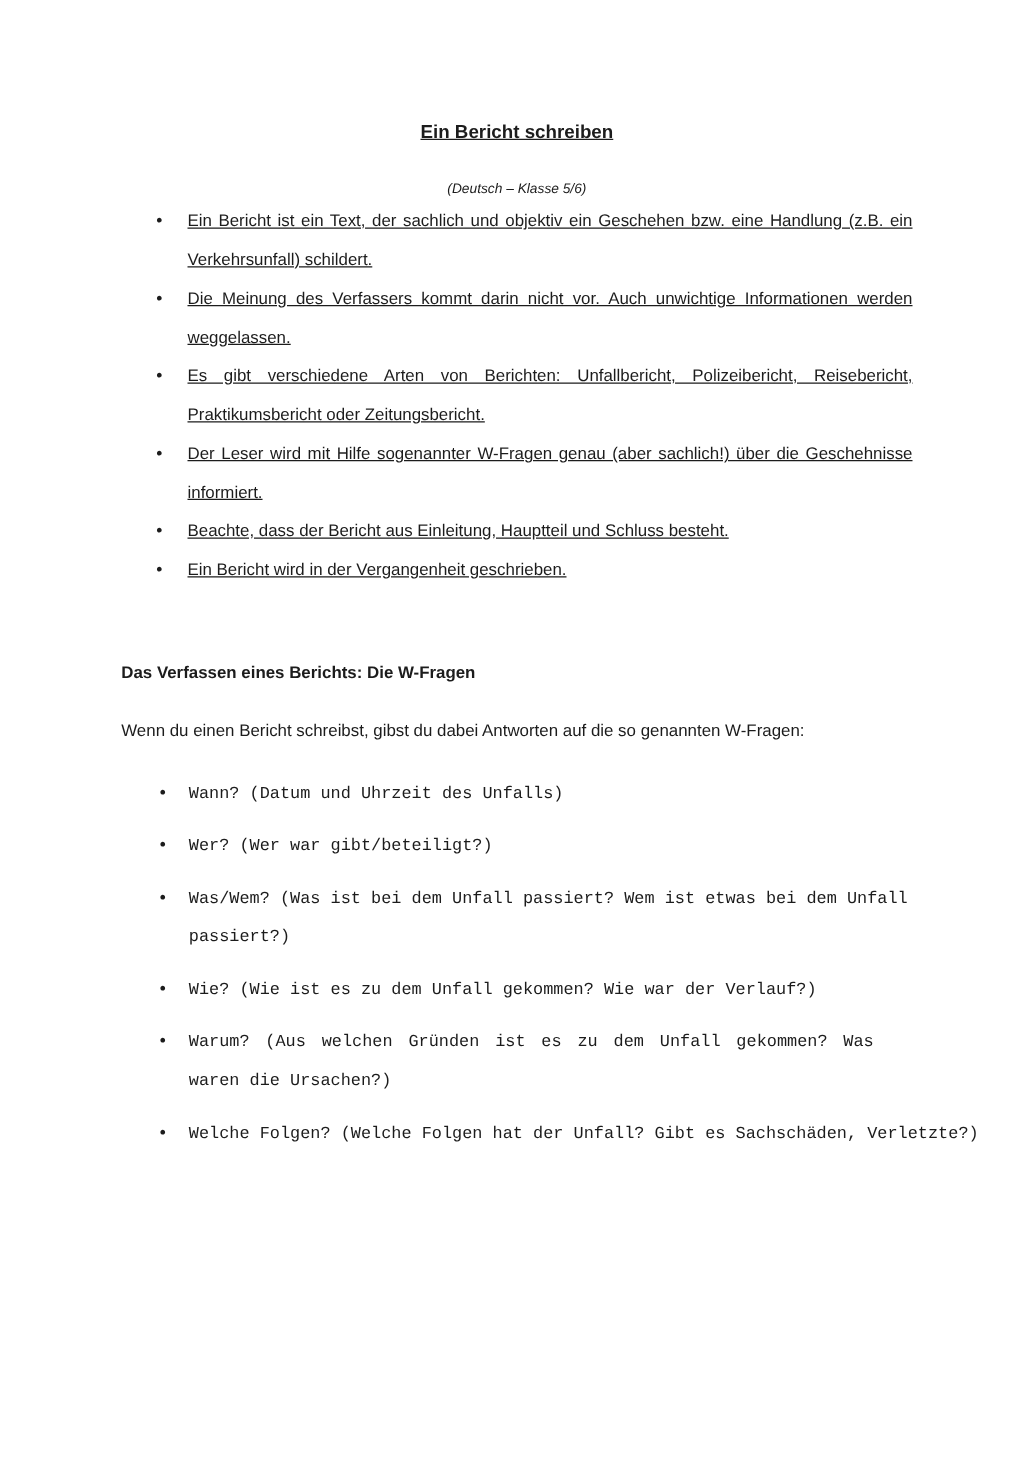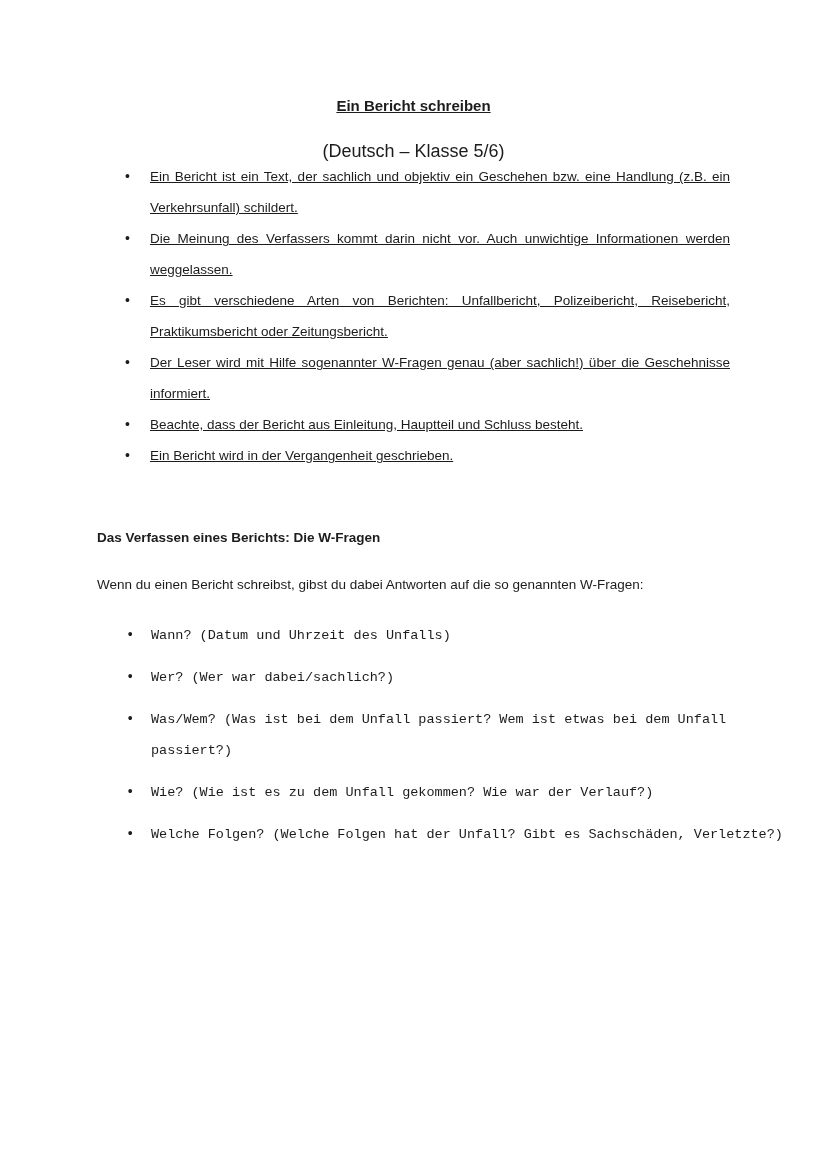--- a/index.html
+++ b/index.html
@@ -22,21 +22,22 @@
     margin: 0;
     text-align: center;
     font-size: 15px;
     font-weight: bold;
     line-height: 20px;
   }
   .doc-title span { text-decoration: underline; }
   .doc-subtitle {
     margin: 25px 0 0 0;
     text-align: center;
-    font-size: 18px;
+    font-style: italic;
+    font-size: 11px;
     line-height: 20px;
   }
   .section-heading {
     margin: 24px 0 12px 0;
     font-size: 13.5px;
     font-weight: bold;
     line-height: 20px;
   }
   .section-heading.second {
     margin: 57px 0 0 0;
@@ -97,19 +98,20 @@
     <li>Beachte, dass der Bericht aus Einleitung, Hauptteil und Schluss besteht.</li>
     <li>Ein Bericht wird in der Vergangenheit geschrieben.</li>
   </ul>
 
   <h2 class="section-heading second">Das Verfassen eines Berichts: Die W-Fragen</h2>
 
   <p class="intro">Wenn du einen Bericht schreibst, gibst du dabei Antworten auf die so genannten W-Fragen:</p>
 
   <ul class="bullet-list wlist">
     <li>Wann? (Datum und Uhrzeit des Unfalls)</li>
-    <li>Wer? (Wer war dabei/sachlich?)</li>
+    <li>Wer? (Wer war gibt/beteiligt?)</li>
     <li>Was/Wem? (Was ist bei dem Unfall passiert? Wem ist etwas bei dem Unfall passiert?)</li>
     <li>Wie? (Wie ist es zu dem Unfall gekommen? Wie war der Verlauf?)</li>
+    <li class="justified-narrow">Warum? (Aus welchen Gründen ist es zu dem Unfall gekommen? Was waren die Ursachen?)</li>
     <li>Welche Folgen? (Welche Folgen hat der Unfall? Gibt es Sachschäden, Verletzte?)</li>
   </ul>
 
 </div>
 
 </body></html>

